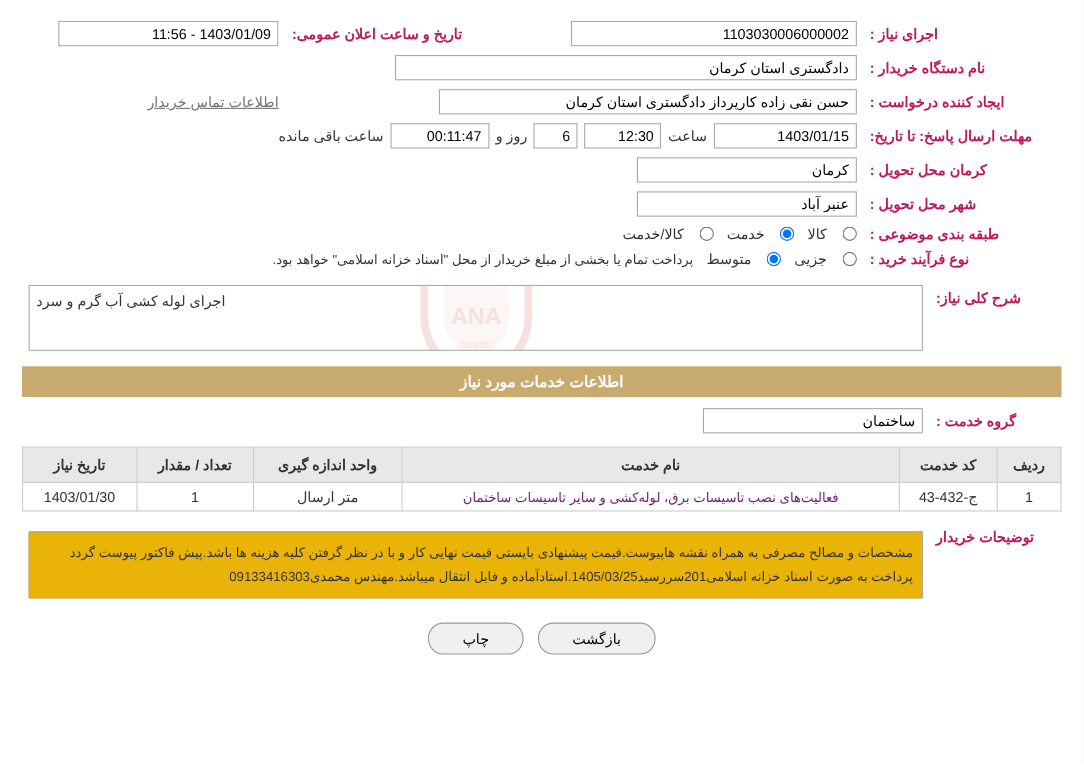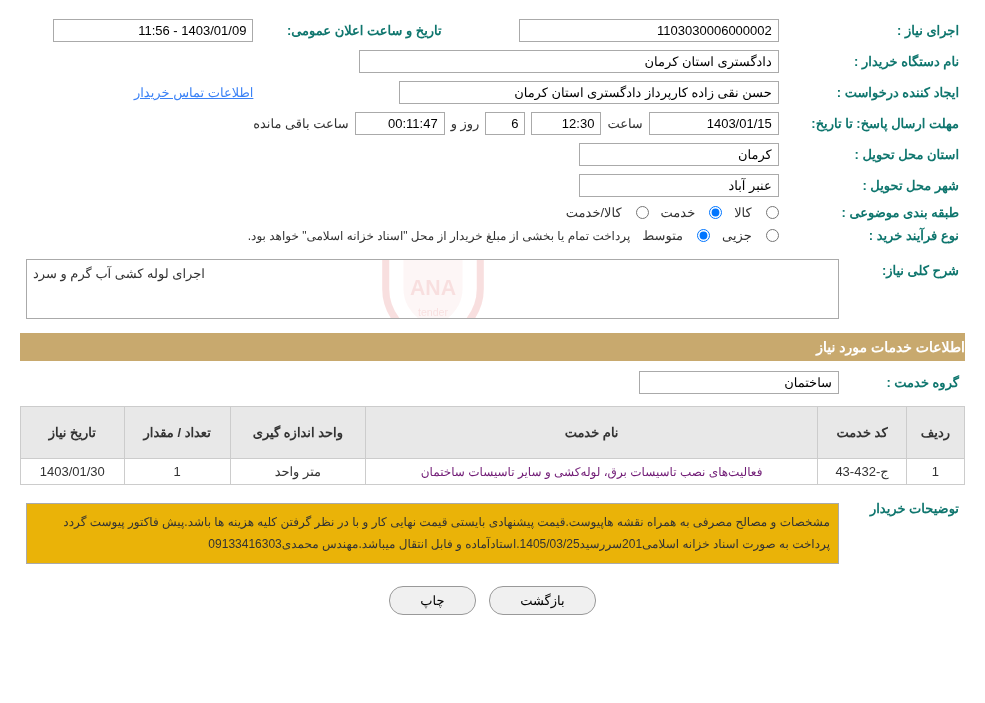--- a/index.html
+++ b/index.html
@@ -30,59 +30,59 @@
     .info-table {
       width: 100%;
       border-collapse: collapse;
       margin-bottom: 8px;
     }
     .info-table td {
       padding: 4px 6px;
       vertical-align: middle;
     }
     .label-cell {
-      color: #0f766e;
+      color: #be185d;
       font-weight: bold;
       white-space: nowrap;
-      text-align: right;
+      text-align: left;
       width: auto;
     }
     .full-input {
       width: 100%;
       border: 1px solid #aaa;
       padding: 3px 6px;
       background: #fff;
       font-family: Tahoma, Arial, sans-serif;
       font-size: 13px;
       direction: rtl;
     }
     .row-flex {
       display: flex;
       align-items: center;
       gap: 6px;
       flex-wrap: wrap;
     }
     .section-header {
       background: #c8a96e;
       color: #fff;
-      text-align: right;
+      text-align: center;
       padding: 6px 0;
       font-size: 14px;
       font-weight: bold;
       margin: 10px 0 6px 0;
     }
     .services-table {
       width: 100%;
       border-collapse: collapse;
       margin: 8px 0;
     }
     .services-table th {
       background: #e8e8e8;
       border: 1px solid #ccc;
-      padding: 18px 8px;
+      padding: 8px 8px;
       text-align: center;
       font-weight: bold;
     }
     .services-table td {
       border: 1px solid #ccc;
       padding: 5px 8px;
       text-align: center;
     }
     .services-table tr:nth-child(even) td {
       background: #f9f9f9;
@@ -109,21 +109,21 @@
       padding: 6px 30px;
       font-family: Tahoma, Arial, sans-serif;
       font-size: 13px;
       cursor: pointer;
       border: 1px solid #999;
       background: #f0f0f0;
       margin: 0 5px;
       border-radius: 14px;
     }
     .link-blue {
-      color: #3b82f6;
+      color: #737373;
       text-decoration: underline;
       cursor: pointer;
     }
     .radio-group {
       display: flex;
       gap: 12px;
       align-items: center;
       flex-direction: row;
     }
     .radio-item {
@@ -201,21 +201,21 @@
             <span>ساعت</span>
             <input type="text" class="full-input" style="width: 70px;" readonly="" value="12:30">
             <input type="text" class="full-input" style="width: 40px;" readonly="" value="6">
             <span>روز و</span>
             <input type="text" class="full-input" style="width: 90px;" readonly="" value="00:11:47">
             <span>ساعت باقی مانده</span>
           </div>
         </td>
       </tr>
       <tr>
-        <td class="label-cell">استان محل تحویل :</td>
+        <td class="label-cell">کرمان محل تحویل :</td>
         <td colspan="4">
           <input type="text" class="full-input" style="width: 200px;" readonly="" value="کرمان">
         </td>
       </tr>
       <tr>
         <td class="label-cell">شهر محل تحویل :</td>
         <td colspan="4">
           <input type="text" class="full-input" style="width: 200px;" readonly="" value="عنبر آباد">
         </td>
       </tr>
@@ -299,21 +299,21 @@
           <th>واحد اندازه گیری</th>
           <th>تعداد / مقدار</th>
           <th>تاریخ نیاز</th>
         </tr>
       </thead>
       <tbody id="services-tbody">
       <tr>
       <td>1</td>
       <td>ج-432-43</td>
       <td class="service-name-cell">فعالیت‌های نصب تاسیسات برق، لوله‌کشی و سایر تاسیسات ساختمان</td>
-      <td>متر واحد</td>
+      <td>متر ارسال</td>
       <td>1</td>
       <td>1403/01/30</td>
     </tr>
         </tbody>
     </table>
 
     <table class="info-table">
       <tbody>
           <tr>
         <td class="label-cell" style="width:120px; vertical-align:top; padding-top:8px;">توضیحات خریدار</td>

